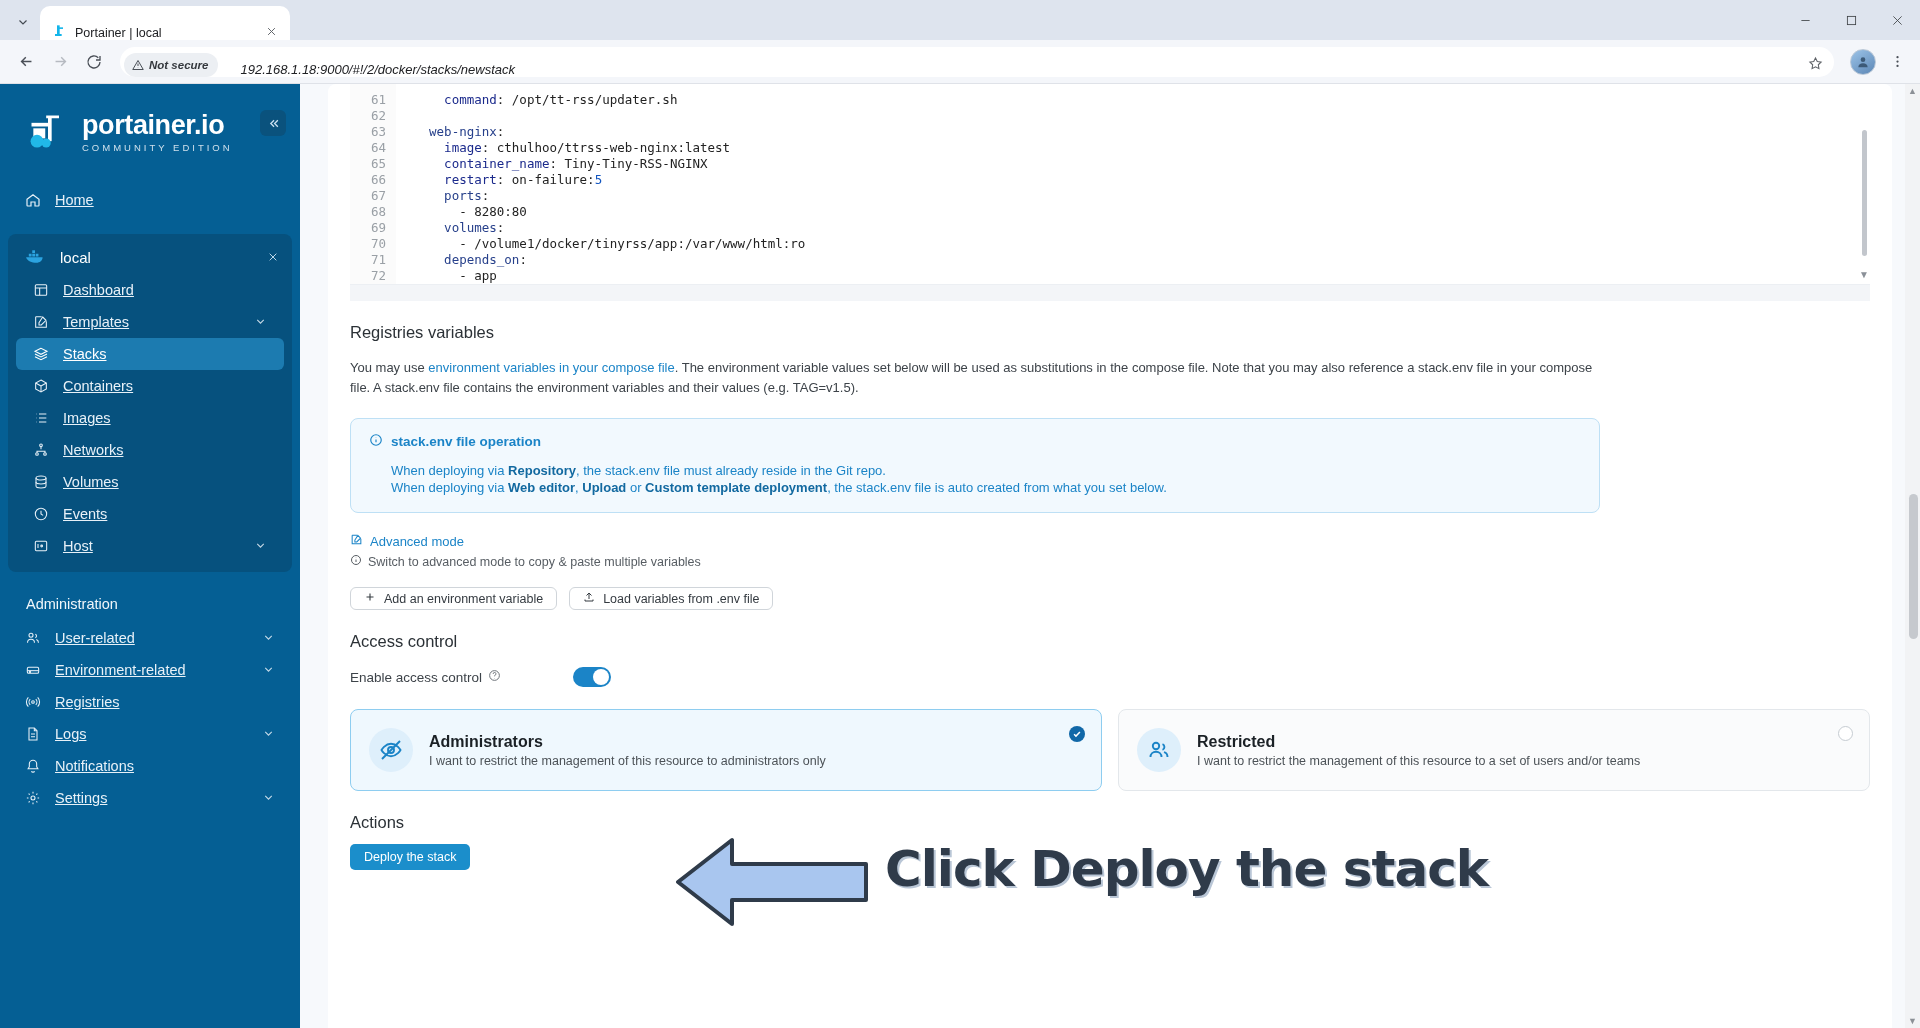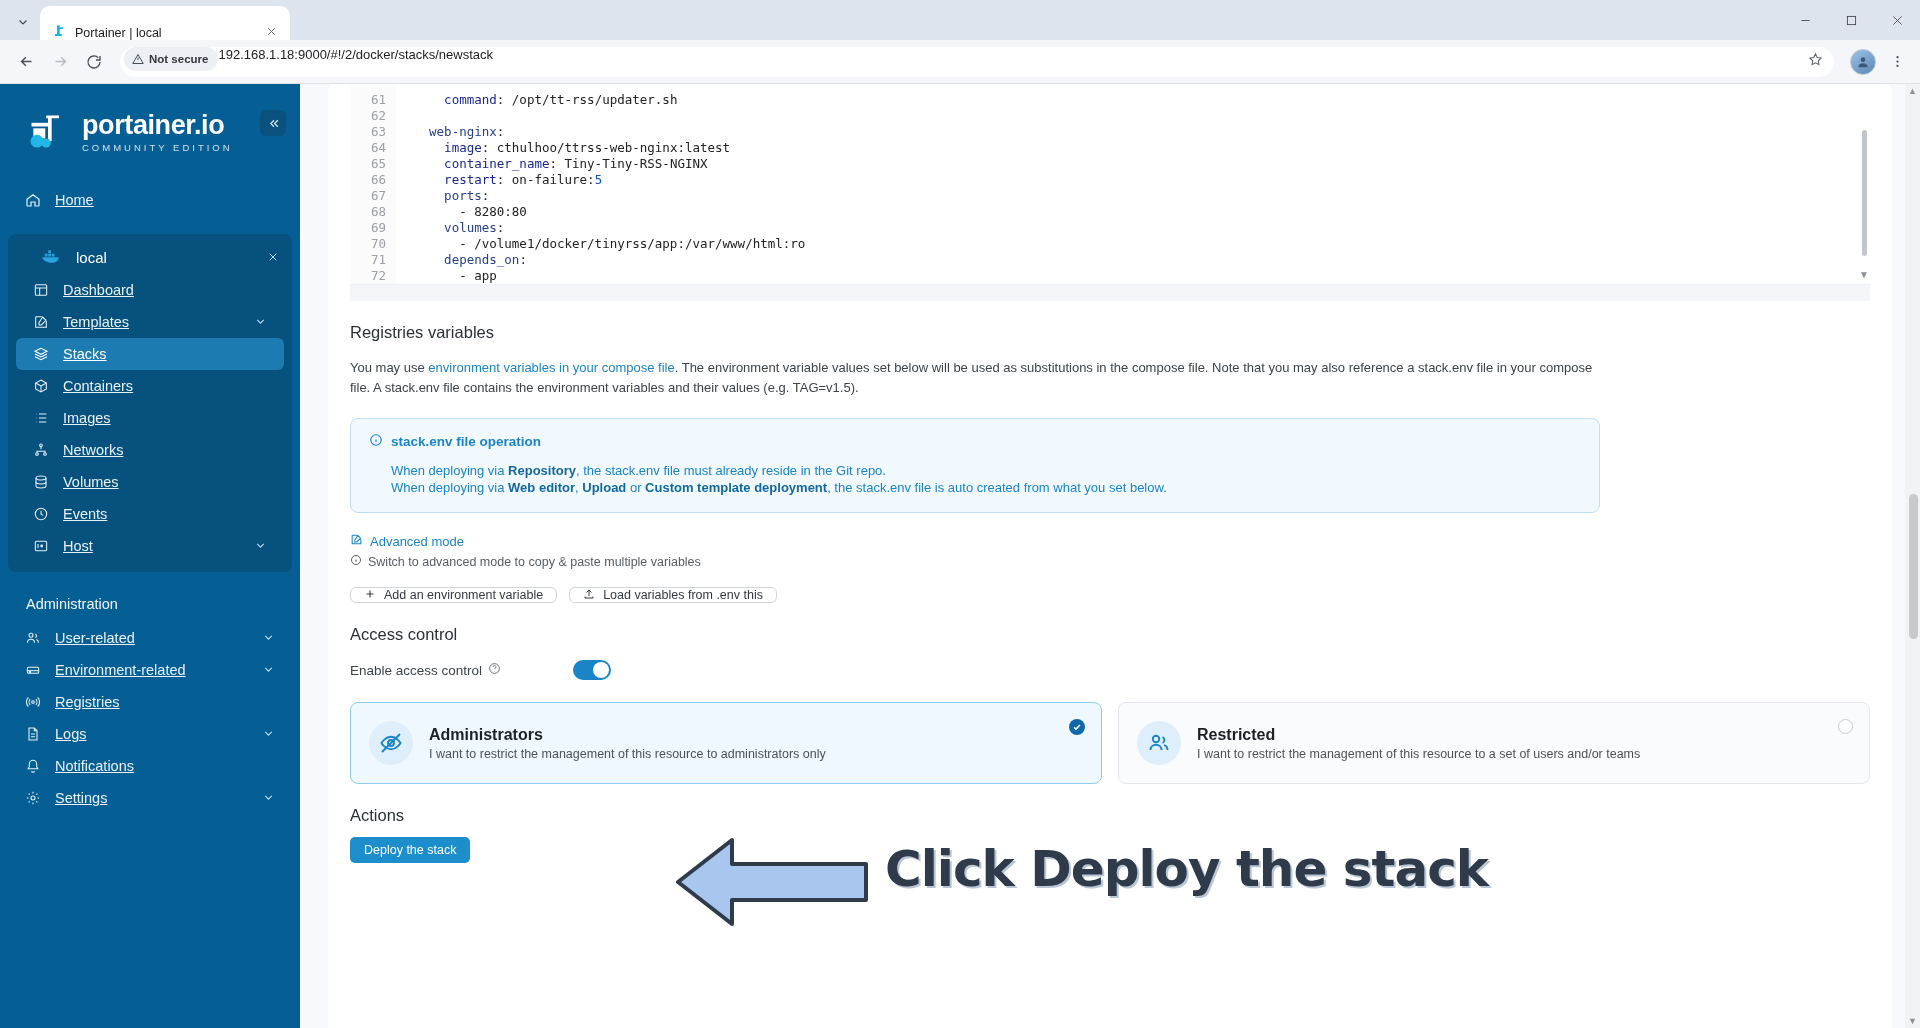--- a/index.html
+++ b/index.html
@@ -55,22 +55,22 @@
     padding:0 10px; gap:2px; border-bottom:1px solid #dfe2e8;
   }
   .tb-icon {
     width:32px; height:32px; border-radius:50%;
     display:flex; align-items:center; justify-content:center;
     color:#4a4f57;
   }
   .tb-icon.disabled { color:#b6bac1; }
   .omnibox {
     flex:1; height:30px; margin:0 8px; background:#fff;
-    border-radius:16px; display:flex; align-items:flex-start;
-    padding:0 6px 0 4px; gap:0;
+    border-radius:16px; display:flex; align-items:flex-end;
+    padding:0 6px 0 4px; gap:22px;font-style:italic;
   }
   .notsecure {
     display:flex; align-items:center; gap:5px;
     background:#eceff3; border-radius:14px; height:24px; padding:0 10px 0 8px;
     font-size:11.5px; color:#34383d; font-weight:bold; white-space:nowrap;
   }
   .url { font-size:13px; color:#202124; white-space:nowrap; flex:1; }
   .star { width:26px; height:26px; display:flex; align-items:center; justify-content:center; color:#5f6368; }
   .avatar-btn {
     width:26px; height:26px; border-radius:50%; flex:none; margin:0 6px;
@@ -111,21 +111,21 @@
   .nav-item .ico { width:17px; height:17px; flex:none; display:flex; align-items:center; justify-content:center; }
   .nav-item .lbl { flex:1;text-decoration:underline; }
   .nav-item .chev { width:14px; height:14px; flex:none; opacity:.85; }
   .nav-item.active { background:#1c7bb0; color:#fff; }
 
   .env-group {
     margin:18px 8px 0 8px; background:#06517e; border-radius:8px; padding:6px 0 10px 0;
   }
   .env-head {
     display:flex; align-items:center; gap:14px; height:34px;
-    padding:0 32px; font-size:15px; color:#fff; position:relative;
+    padding:0 16px; font-size:15px; color:#fff; position:relative;
   }
   .env-head .docker { width:22px; height:18px; flex:none; }
   .env-close {
     position:absolute; right:10px; width:18px; height:18px; border-radius:4px;
     display:flex; align-items:center; justify-content:center;
     color:#bcd7e9; font-size:13px;
   }
   .section-label {
     padding:24px 0 10px 26px; font-size:14.5px; color:#f0f6fa;
   }
@@ -194,21 +194,21 @@
     margin-top:20px; display:flex; align-items:center; gap:7px;
     color:#1b84c7; font-size:13px;
   }
   .advhint {
     margin-top:5px; display:flex; align-items:center; gap:6px;
     color:#575d63; font-size:12.5px;
   }
 
   .btnrow { margin-top:18px; display:flex; gap:12px; }
   .obtn {
-    height:16px; border:1px solid #d0d5da; border-radius:6px; background:#fff;
+    height:23px; border:1px solid #d0d5da; border-radius:6px; background:#fff;
     display:flex; align-items:center; gap:8px; padding:0 13px;
     font-size:12.5px; color:#343a40;
   }
 
   .acc-row { display:flex; align-items:center; gap:8px; margin-top:4px; }
   .acc-label {
     font-size:13.5px; color:#3d4349; display:flex; align-items:center; gap:6px;
     width:215px;
   }
   .toggle {
@@ -647,21 +647,21 @@
               </span>
               <span>Add an environment variable</span>
             </button>
             <button class="obtn">
               <span>
                 <svg width="12" height="12" viewBox="0 0 24 24" fill="none" stroke="currentColor" stroke-width="2">
                     <path d="M12 16V4M7 9l5-5 5 5"></path>
                     <path d="M4 17v3h16v-3"></path>
                   </svg>
               </span>
-              <span>Load variables from .env this</span>
+              <span>Load variables from .env file</span>
             </button>
           </div>
 
           
           <h3 class="sec">Access control</h3>
           <div class="acc-row">
             <div class="acc-label">
               <span>Enable access control</span>
               <span>
                 <svg width="13" height="13" viewBox="0 0 24 24" fill="none" stroke="#6b7177" stroke-width="1.8">

